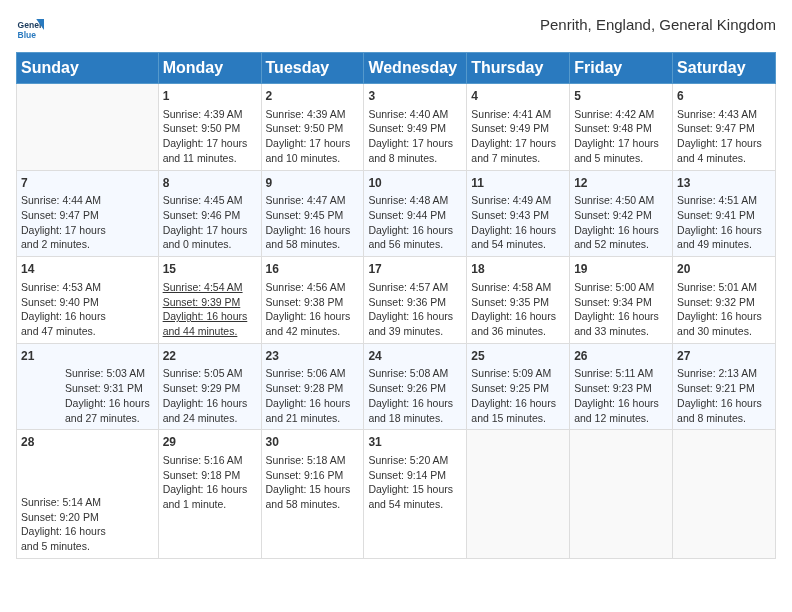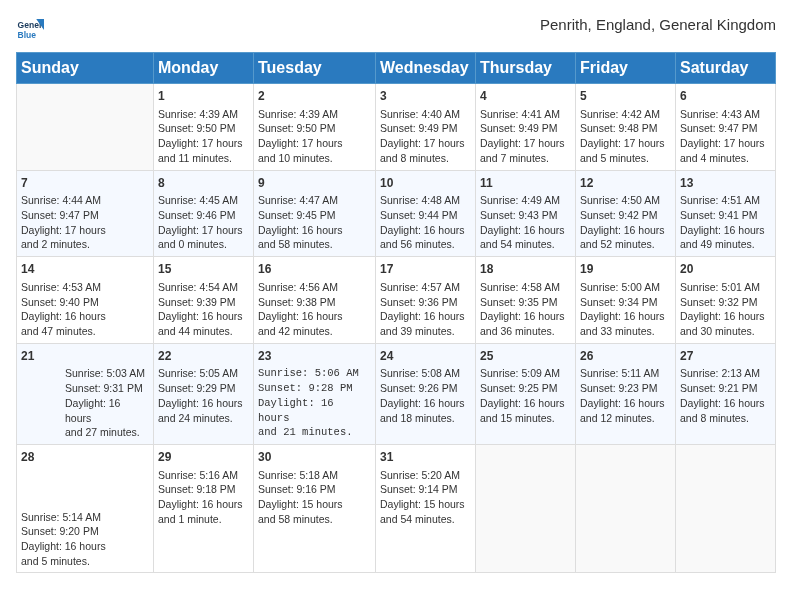--- a/index.html
+++ b/index.html
@@ -206,21 +206,21 @@
       <tr>
         <td>
           <span class="day-number">14</span>
           <div class="cell-content" style="white-space: pre-line;">Sunrise: 4:53 AM
 Sunset: 9:40 PM
 Daylight: 16 hours
 and 47 minutes.</div>
         </td>
         <td>
           <span class="day-number">15</span>
-          <div class="cell-content" style="white-space: pre-line;">Sunrise: 4:54 AM
+          <div class="cell-content" style="white-space: pre-line; text-decoration: underline;">Sunrise: 4:54 AM
 Sunset: 9:39 PM
 Daylight: 16 hours
 and 44 minutes.</div>
         </td>
         <td>
           <span class="day-number">16</span>
           <div class="cell-content" style="white-space: pre-line;">Sunrise: 4:56 AM
 Sunset: 9:38 PM
 Daylight: 16 hours
 and 42 minutes.</div>
@@ -264,21 +264,21 @@
         </td>
         <td>
           <span class="day-number">22</span>
           <div class="cell-content" style="white-space: pre-line;">Sunrise: 5:05 AM
 Sunset: 9:29 PM
 Daylight: 16 hours
 and 24 minutes.</div>
         </td>
         <td>
           <span class="day-number">23</span>
-          <div class="cell-content" style="white-space: pre-line; font-family: Liberation Mono, monospace;">Sunrise: 5:06 AM
+          <div class="cell-content" style="white-space: pre-line;">Sunrise: 5:06 AM
 Sunset: 9:28 PM
 Daylight: 16 hours
 and 21 minutes.</div>
         </td>
         <td>
           <span class="day-number">24</span>
           <div class="cell-content" style="white-space: pre-line;">Sunrise: 5:08 AM
 Sunset: 9:26 PM
 Daylight: 16 hours
 and 18 minutes.</div>

